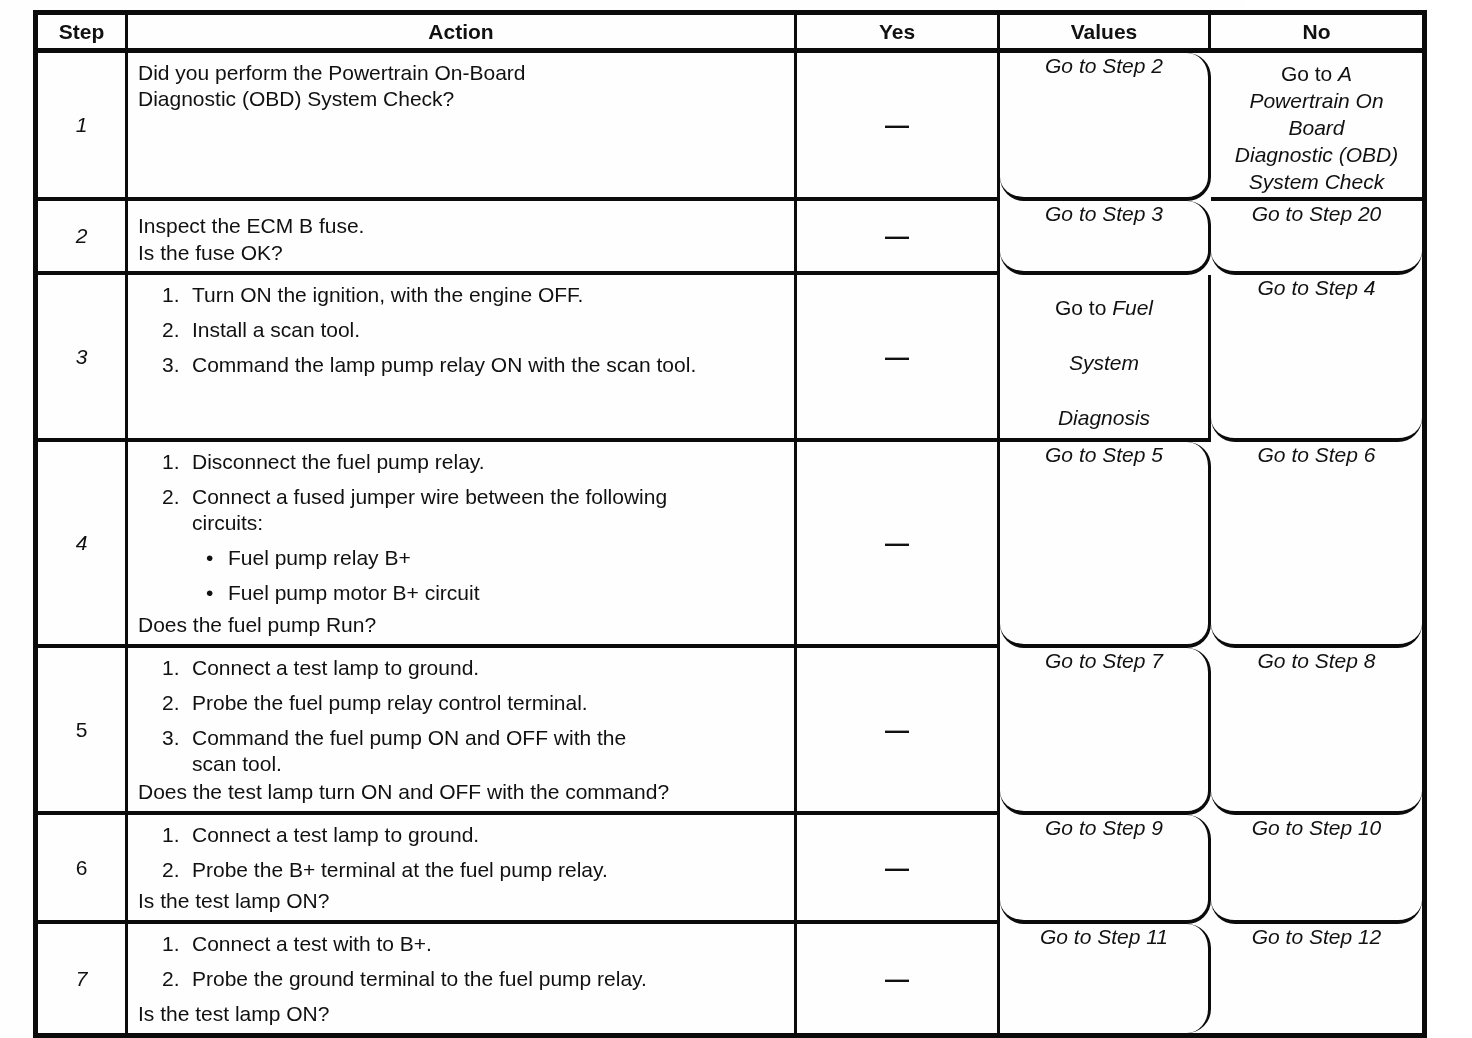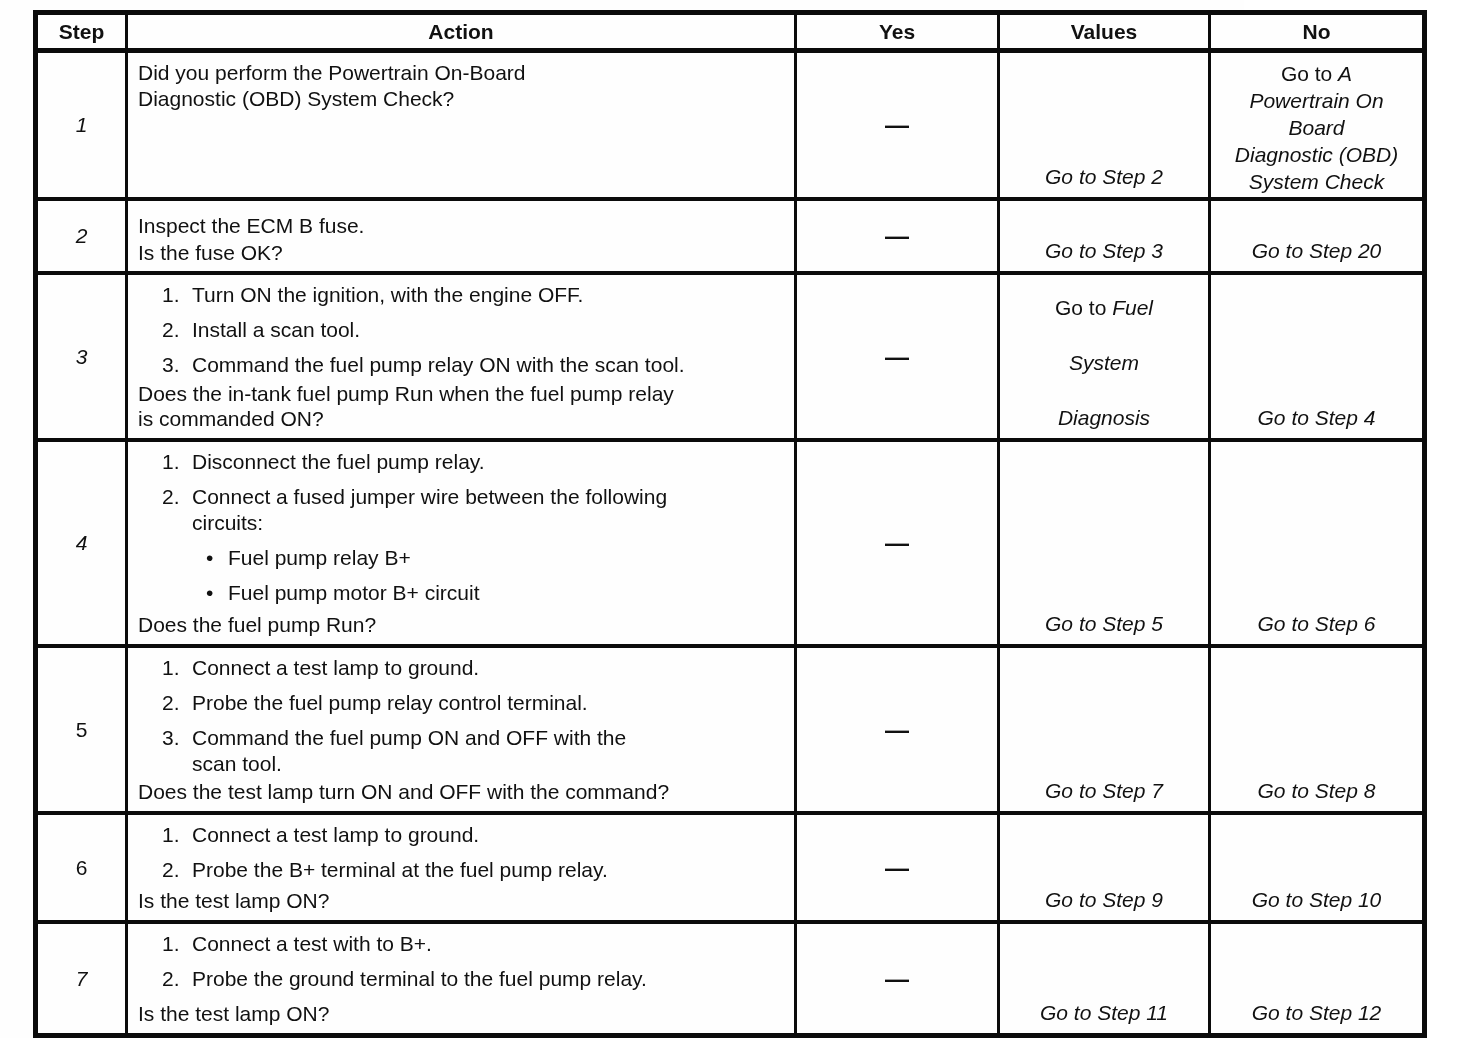--- a/index.html
+++ b/index.html
@@ -85,25 +85,26 @@
   .values {
     display: flex;
     align-items: center;
     justify-content: center;
     font-weight: bold;
     font-size: 24px;
   }
   
   .goto {
     display: flex;
-    align-items: flex-end;
+    align-items: flex-start;
     justify-content: center;
     text-align: center;
     padding-bottom: 7px;
     font-style: italic;
+    border-radius: 24px;
   }
   .ref {
     display: flex;
     flex-direction: column;
     justify-content: flex-start;
     align-items: center;
     text-align: center;
     padding-top: 7px;
     line-height: 27px;
   }
@@ -162,25 +163,21 @@
       <div class="num-item first">
         <span class="marker">1.</span>
         <span class="itext">Turn ON the ignition, with the engine OFF.</span>
       </div>
       <div class="num-item">
         <span class="marker">2.</span>
         <span class="itext">Install a scan tool.</span>
       </div>
       <div class="num-item">
         <span class="marker">3.</span>
-        <span class="itext">Command the fuel pump relay ON with the scan tool.</span>
-      </div>
-      <div class="question">
-        <div>Does the in-tank fuel pump Run when the fuel pump relay</div>
-        <div>is commanded ON?</div>
+        <span class="itext">Command the lamp pump relay ON with the scan tool.</span>
       </div>
     </div>
     <div class="cell values">—</div>
     <div class="cell ref bottom">
       <div><span class="plain">Go to</span> <em>Fuel</em></div>
       <div><em>System</em></div>
       <div><em>Diagnosis</em></div>
     </div>
     <div class="cell goto c-last">
         <span>Go to Step 4</span>

